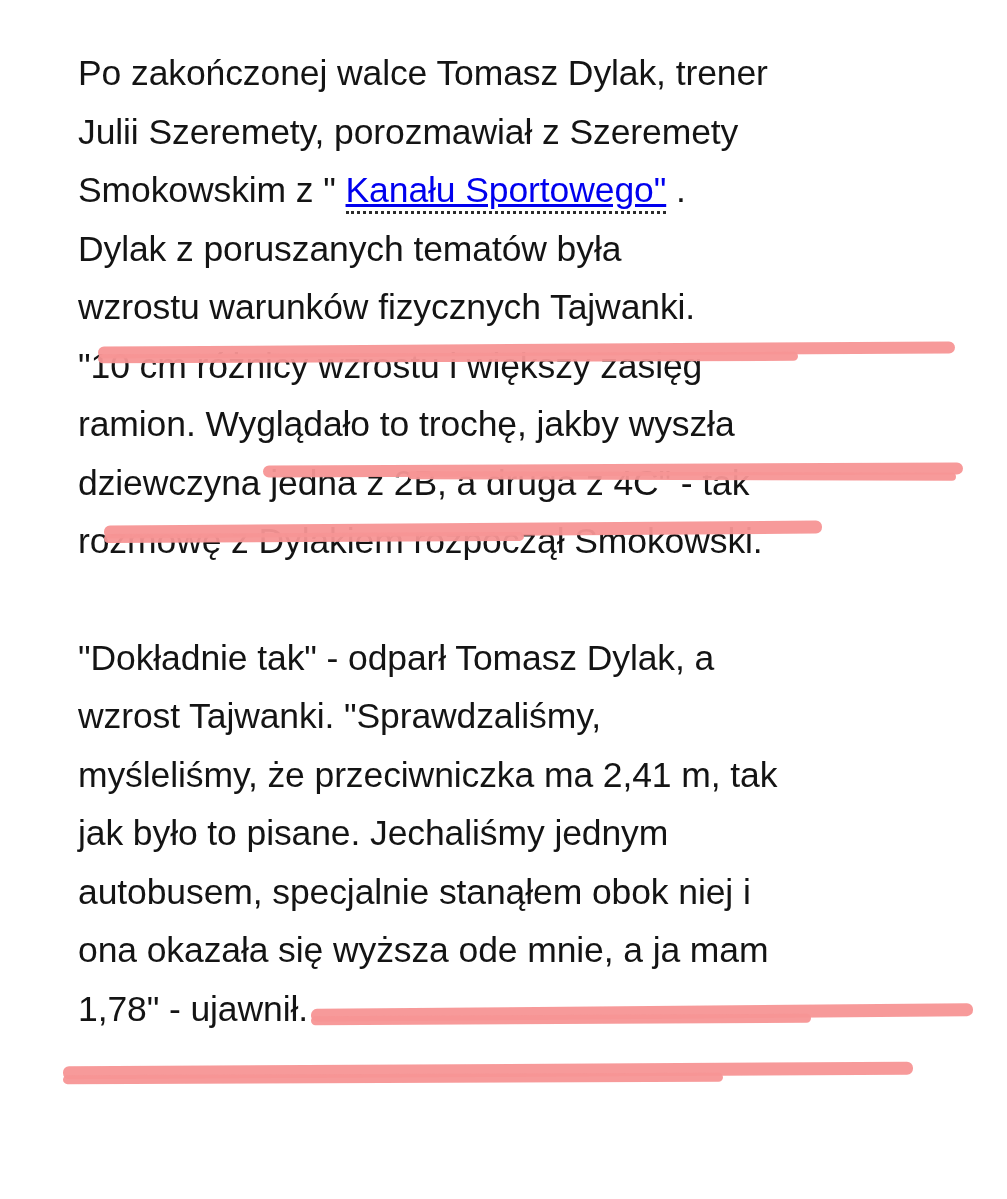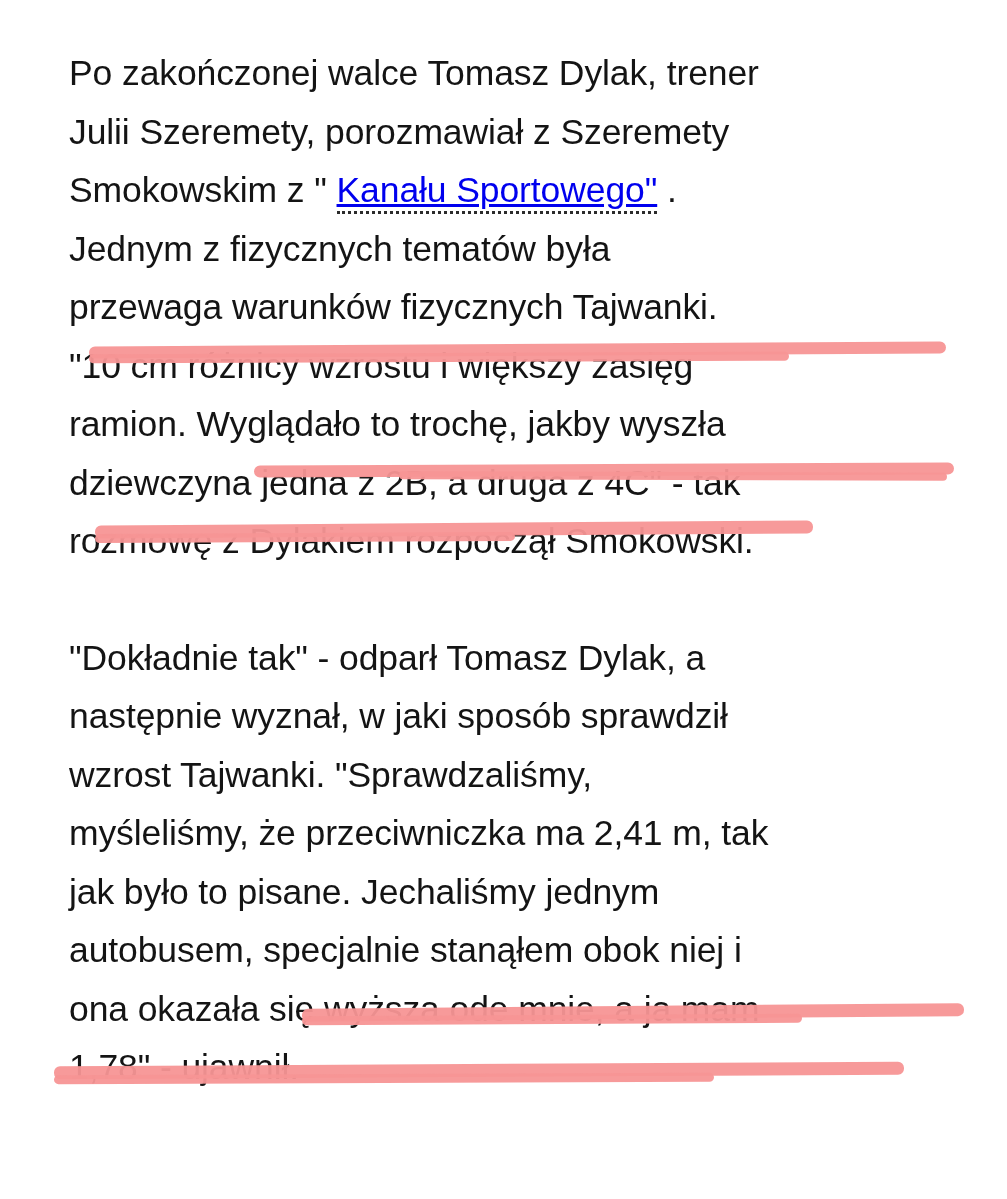--- a/index.html
+++ b/index.html
@@ -12,21 +12,21 @@
     height: 1199px;
     position: relative;
     overflow: hidden;
     font-family: "Liberation Sans", sans-serif;
     color: #1a1a1a;
     -webkit-font-smoothing: antialiased;
   }
 
   .article {
     position: absolute;
-    left: 69px;
+    left: 78px;
     top: 44px;
     width: 880px;
   }
 
   .para {
     font-size: 35.5px;
     line-height: 58.5px;
     letter-spacing: -0.1px;
     color: #141414;
     margin: 0;
@@ -131,38 +131,37 @@
 </style>
 </head>
 <body>
 
 <div class="article">
 
   <p class="para">
     <span class="line">Po zakończonej walce Tomasz Dylak, trener</span>
     <span class="line">Julii Szeremety, porozmawiał z Szeremety</span>
     <span class="line"><span>Smokowskim z " </span><a class="link" href="#">Kanału Sportowego"</a><span> .</span></span>
-    <span class="line">Jednym z fizycznych tematów była</span>
-    <span class="line">przewaga warunków fizycznych Tajwanki.</span>
+    <span class="line">Dylak z poruszanych tematów była</span>
+    <span class="line">wzrostu warunków fizycznych Tajwanki.</span>
     <span class="line">"10 cm różnicy wzrostu i większy zasięg</span>
     <span class="line">ramion. Wyglądało to trochę, jakby wyszła</span>
     <span class="line">dziewczyna jedna z 2B, a druga z 4C" - tak</span>
     <span class="line">rozmowę z Dylakiem rozpoczął Smokowski.</span>
 
     <span class="mark m1"></span>
     <span class="mark m1b"></span>
     <span class="mark m2"></span>
     <span class="mark m2b"></span>
     <span class="mark m3"></span>
     <span class="mark m3b"></span>
   </p>
 
   <p class="para">
     <span class="line">"Dokładnie tak" - odparł Tomasz Dylak, a</span>
-    <span class="line">następnie wyznał, w jaki sposób sprawdził</span>
     <span class="line">wzrost Tajwanki. "Sprawdzaliśmy,</span>
     <span class="line">myśleliśmy, że przeciwniczka ma 2,41 m, tak</span>
     <span class="line">jak było to pisane. Jechaliśmy jednym</span>
     <span class="line">autobusem, specjalnie stanąłem obok niej i</span>
     <span class="line">ona okazała się wyższa ode mnie, a ja mam</span>
     <span class="line">1,78" - ujawnił.</span>
   </p>
 
   <span class="mark m4"></span>
   <span class="mark m4b"></span>

